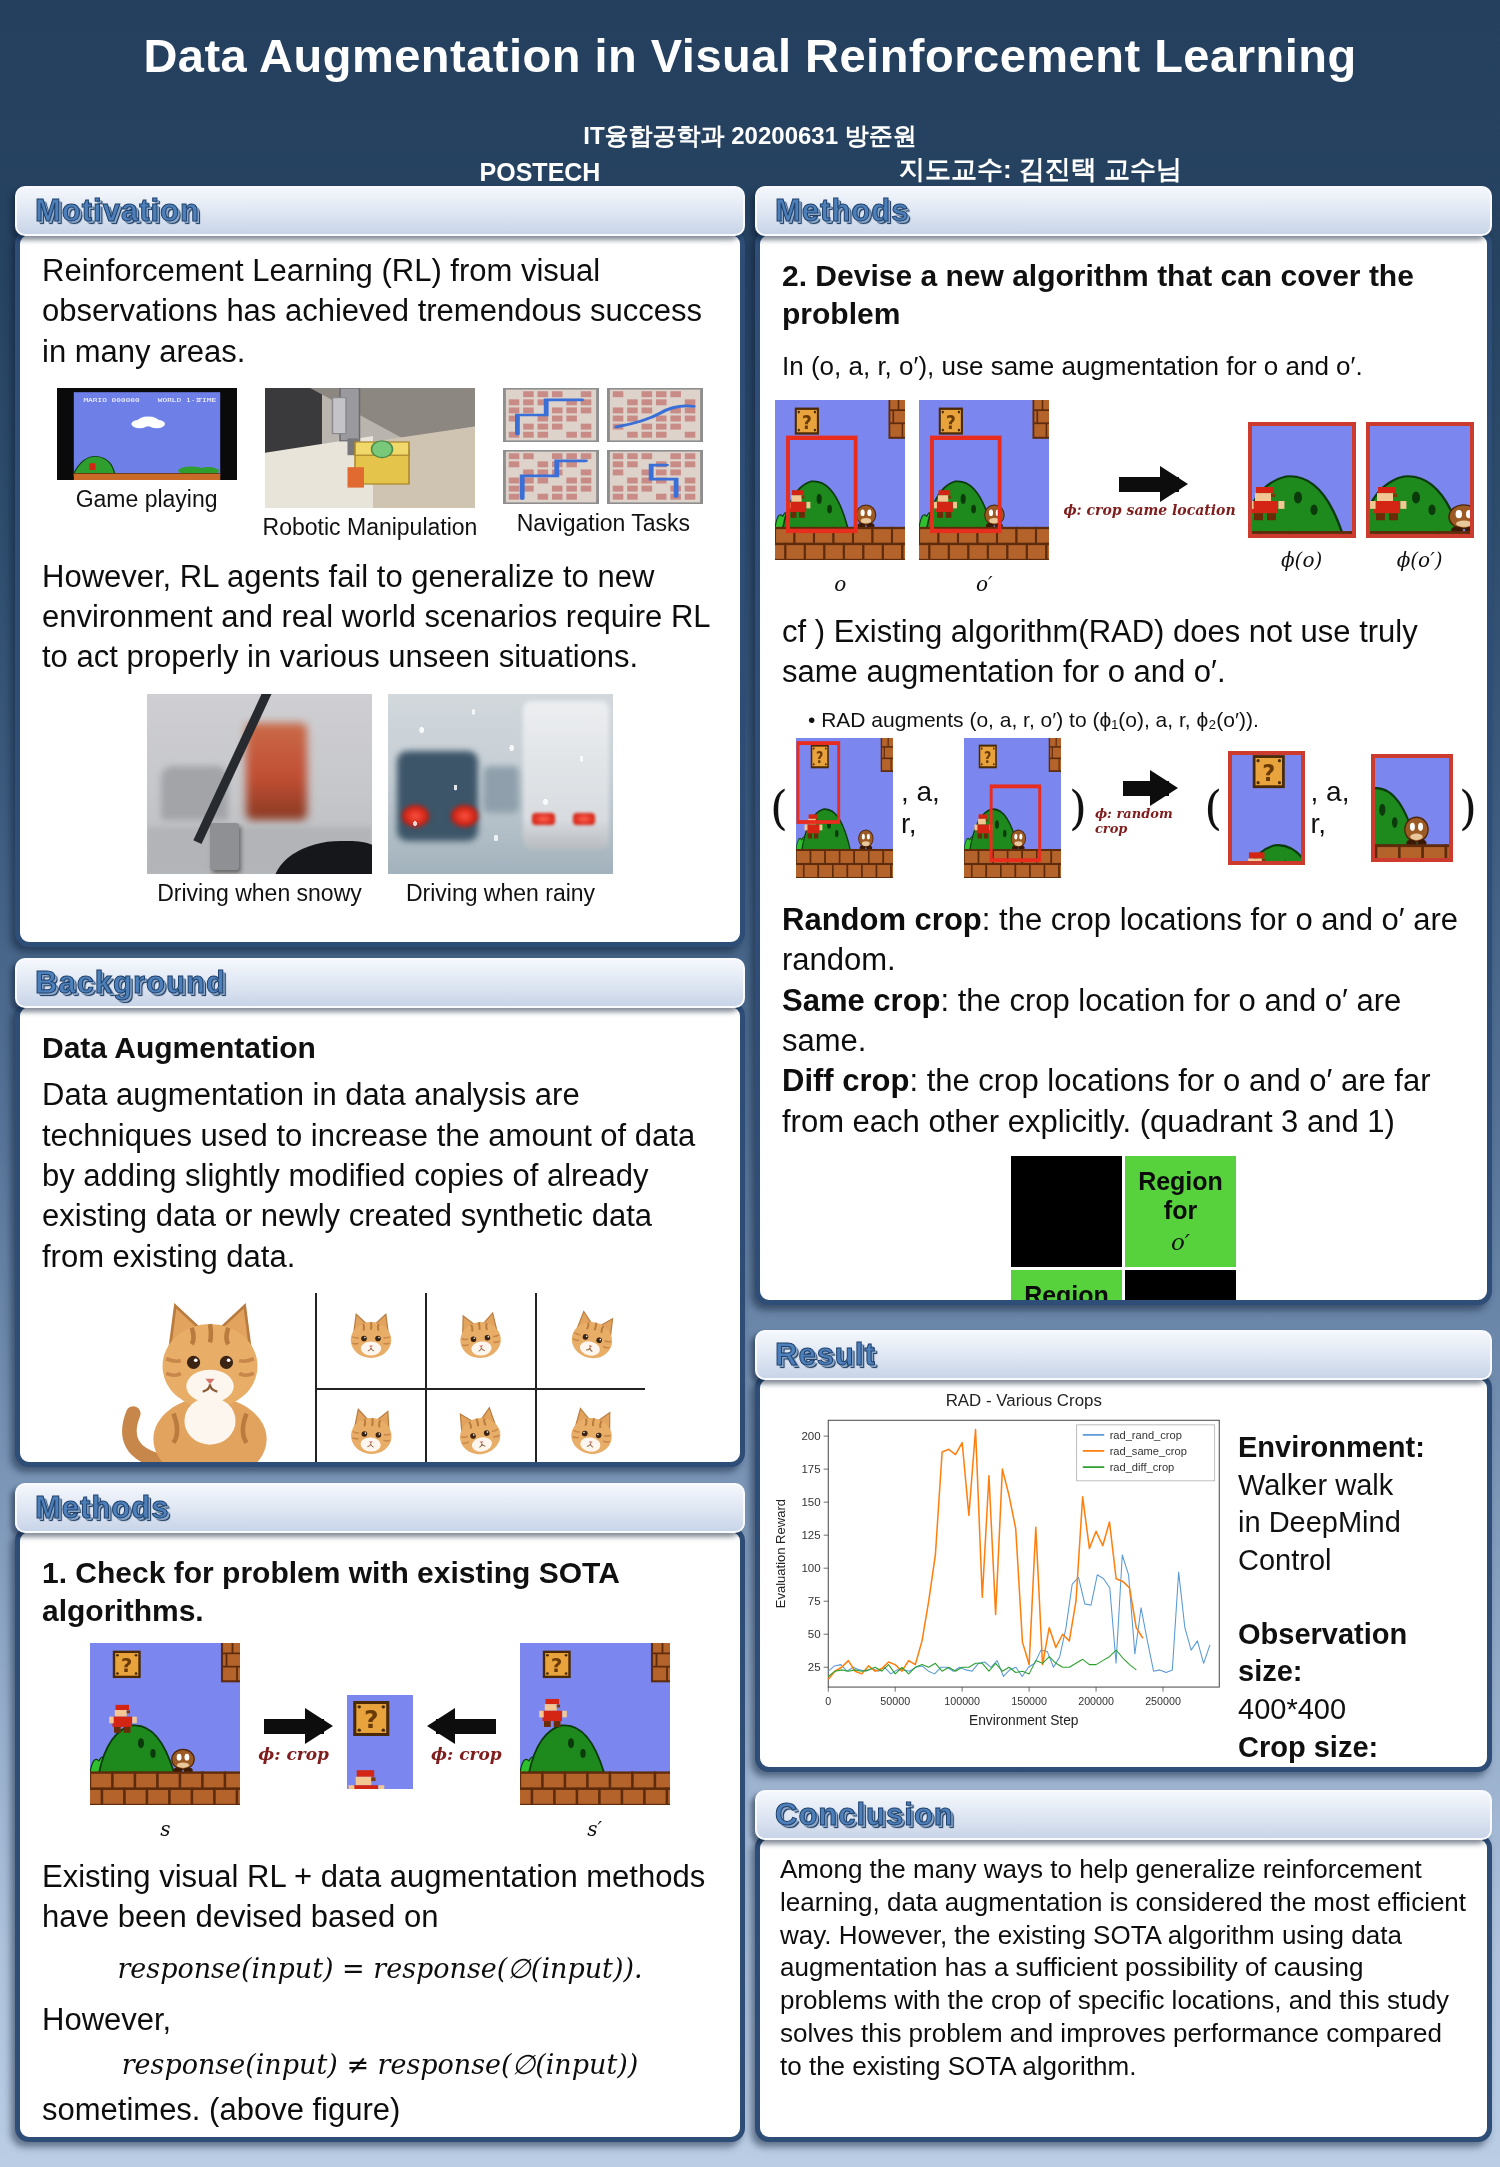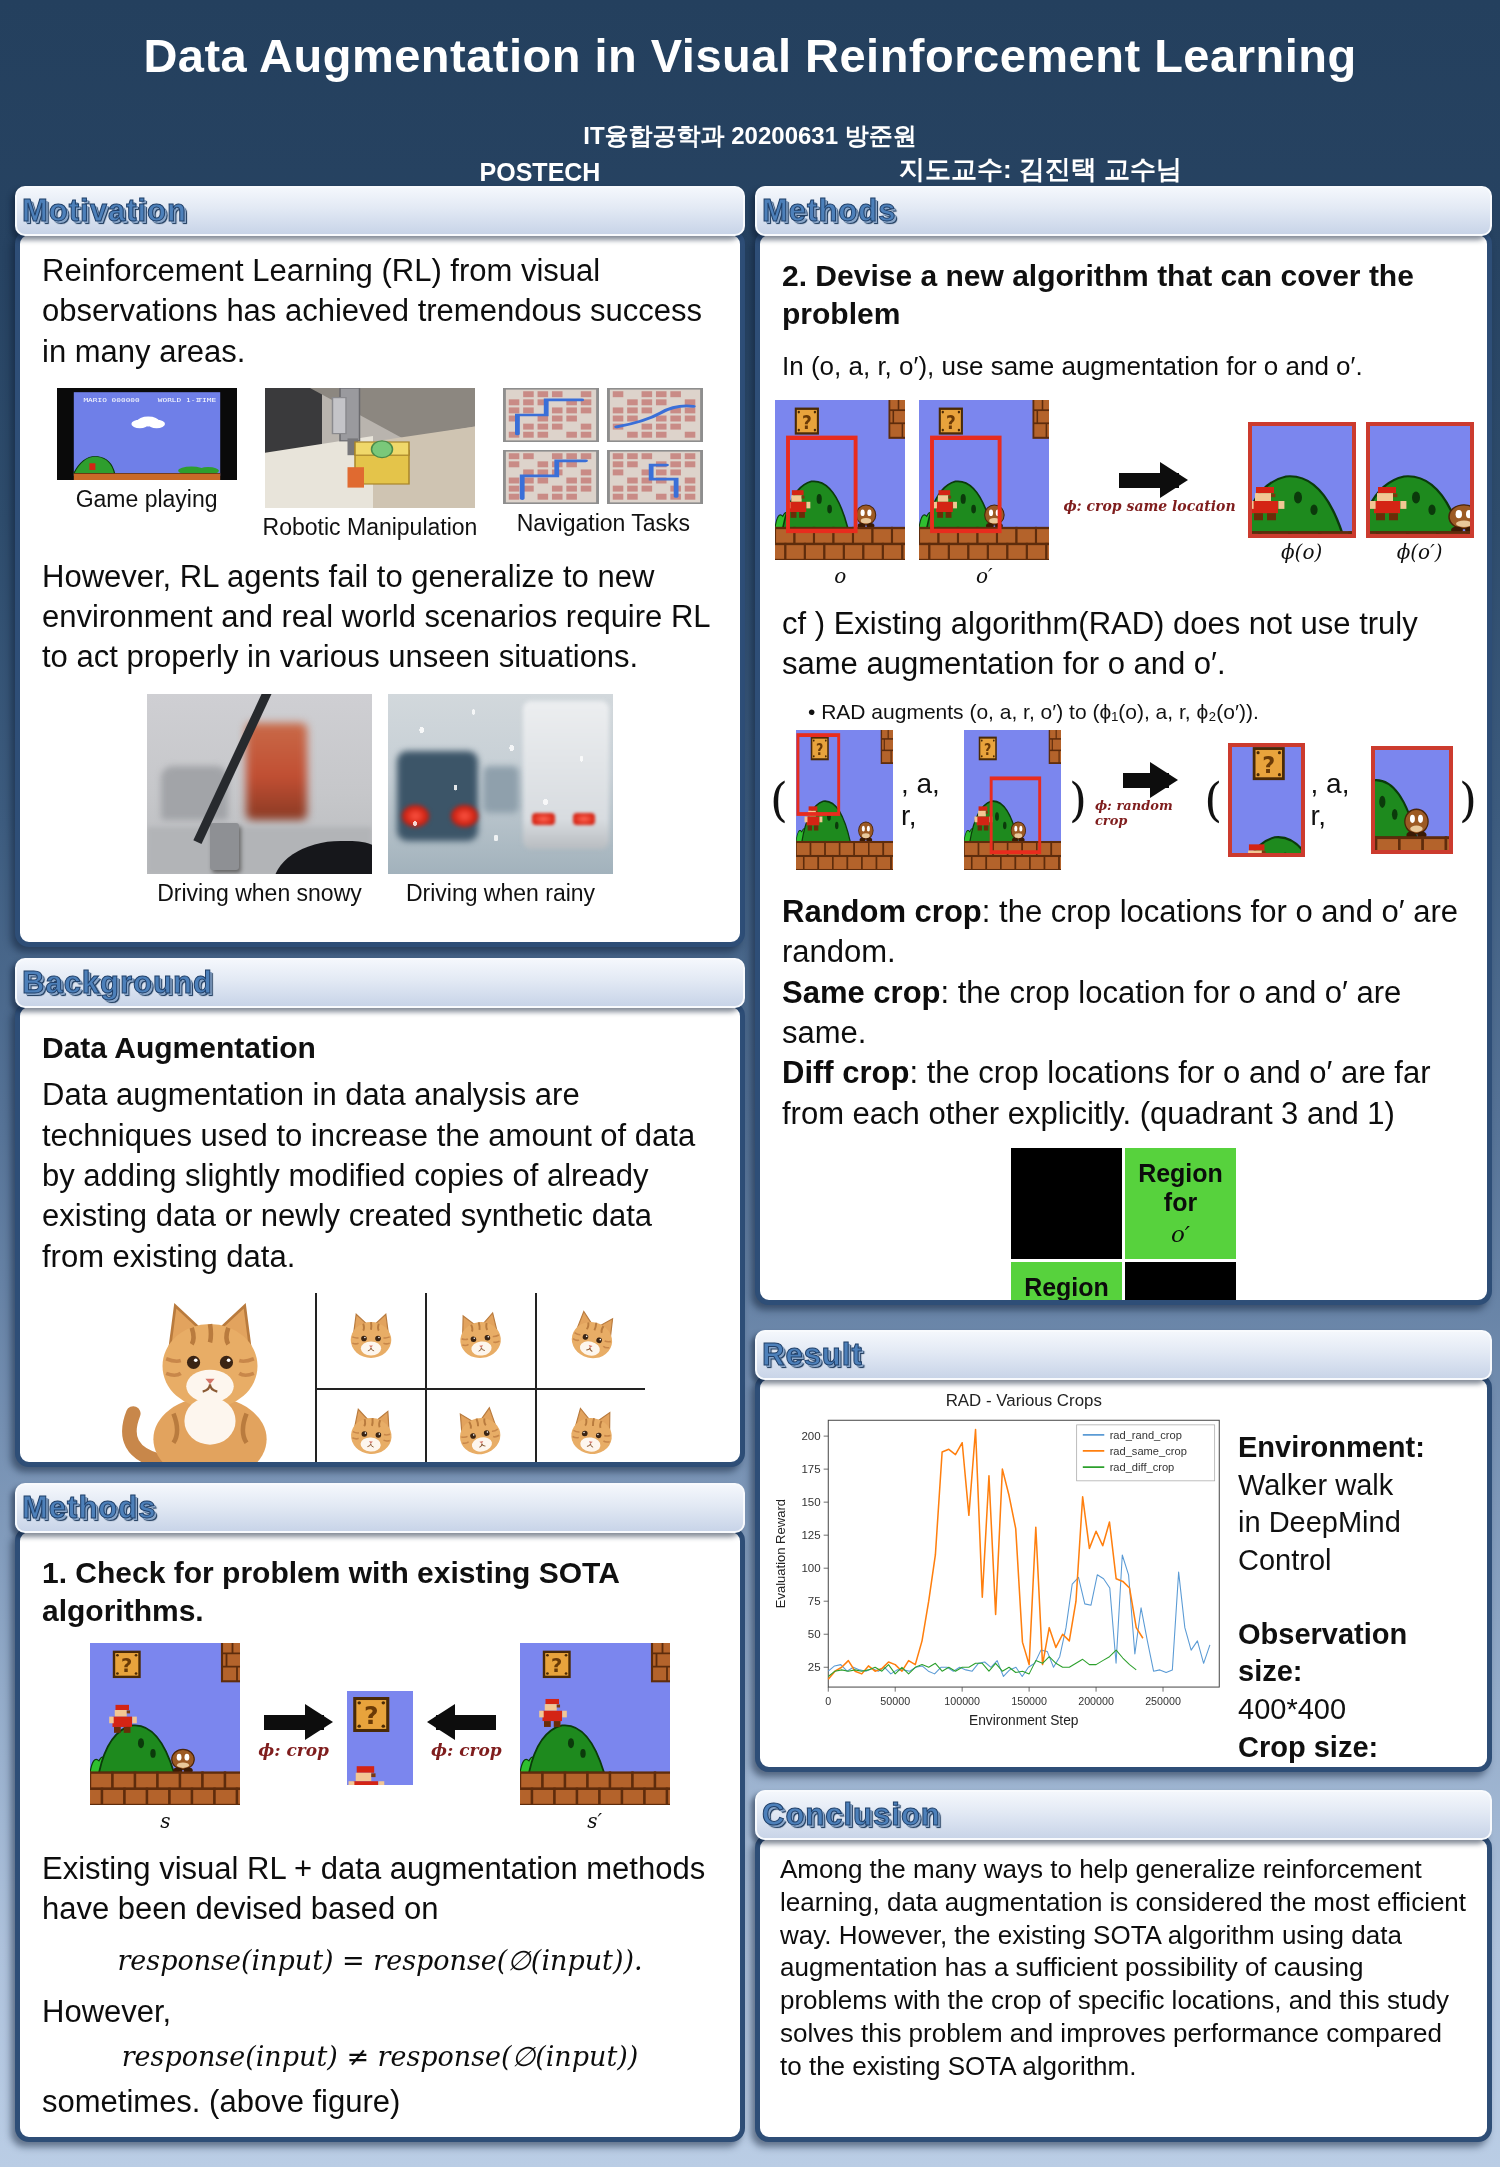--- a/index.html
+++ b/index.html
@@ -11,32 +11,32 @@
     color:#ffffff;font-size:47px;font-weight:bold;letter-spacing:.5px;}
   .author-line{position:absolute;left:0;right:0;top:120px;text-align:center;color:#fff;
     font-size:24px;font-weight:bold;}
   .affil{position:absolute;left:0;width:1080px;top:158px;text-align:center;color:#fff;
     font-size:25px;font-weight:bold;}
   .advisor{position:absolute;right:318px;top:152px;color:#fff;font-size:26px;font-weight:bold;}
   
   .sec{position:absolute;display:flex;flex-direction:column;}
   .sec-header{height:46px;border-radius:10px;flex:0 0 auto;position:relative;z-index:2;
     background:linear-gradient(180deg,#f4f7fc 0%,#e2e9f4 45%,#c8d4e8 100%);
-    border:2px solid #f8fafd;display:flex;align-items:center;padding-left:5px;
+    border:2px solid #f8fafd;display:flex;align-items:center;padding-left:18px;
     box-shadow:-4px 4px 5px rgba(12,28,52,.5);}
   .sec-title{font-size:31px;font-weight:bold;color:#4d80ba;letter-spacing:1px;
     -webkit-text-stroke:1px #20406a;
     text-shadow:2px 2px 0 #8aa6c9,3px 3px 1px #173457;}
   .panel{flex:1 1 auto;margin-top:-6px;position:relative;z-index:1;background:#ffffff;
     border:5px solid #2e4e77;border-radius:14px;
     box-shadow:-4px 5px 7px rgba(12,28,52,.5);overflow:hidden;color:#101010;}
   .body-text{font-size:31px;line-height:1.3;margin:16px 22px;color:#0d0d0d;}
   .heading{font-size:30px;font-weight:bold;margin:22px 22px 8px;line-height:1.28;}
   .figcap{font-size:23px;color:#111;text-align:center;margin-top:6px;}
-  .fig-label{font-family:"DejaVu Serif",serif;font-style:italic;font-size:20px;text-align:center;margin-top:4px;}
+  .fig-label{font-family:"DejaVu Serif",serif;font-style:italic;font-size:20px;text-align:center;margin-top:12px;}
   
   .img-row{display:flex;justify-content:center;align-items:flex-start;gap:26px;margin:10px 24px;}
   .figcol{display:flex;flex-direction:column;align-items:center;}
   .imgbox{overflow:hidden;}
   
   .nav-grid{display:grid;grid-template-columns:1fr 1fr;gap:8px;width:200px;}
   .nav-cell{width:96px;height:54px;}
   
   .drive{position:relative;overflow:hidden;width:225px;height:180px;}
   .snowy{background:linear-gradient(180deg,#cfcfd3 0%,#c6c7ca 55%,#b9bbbe 100%);}

